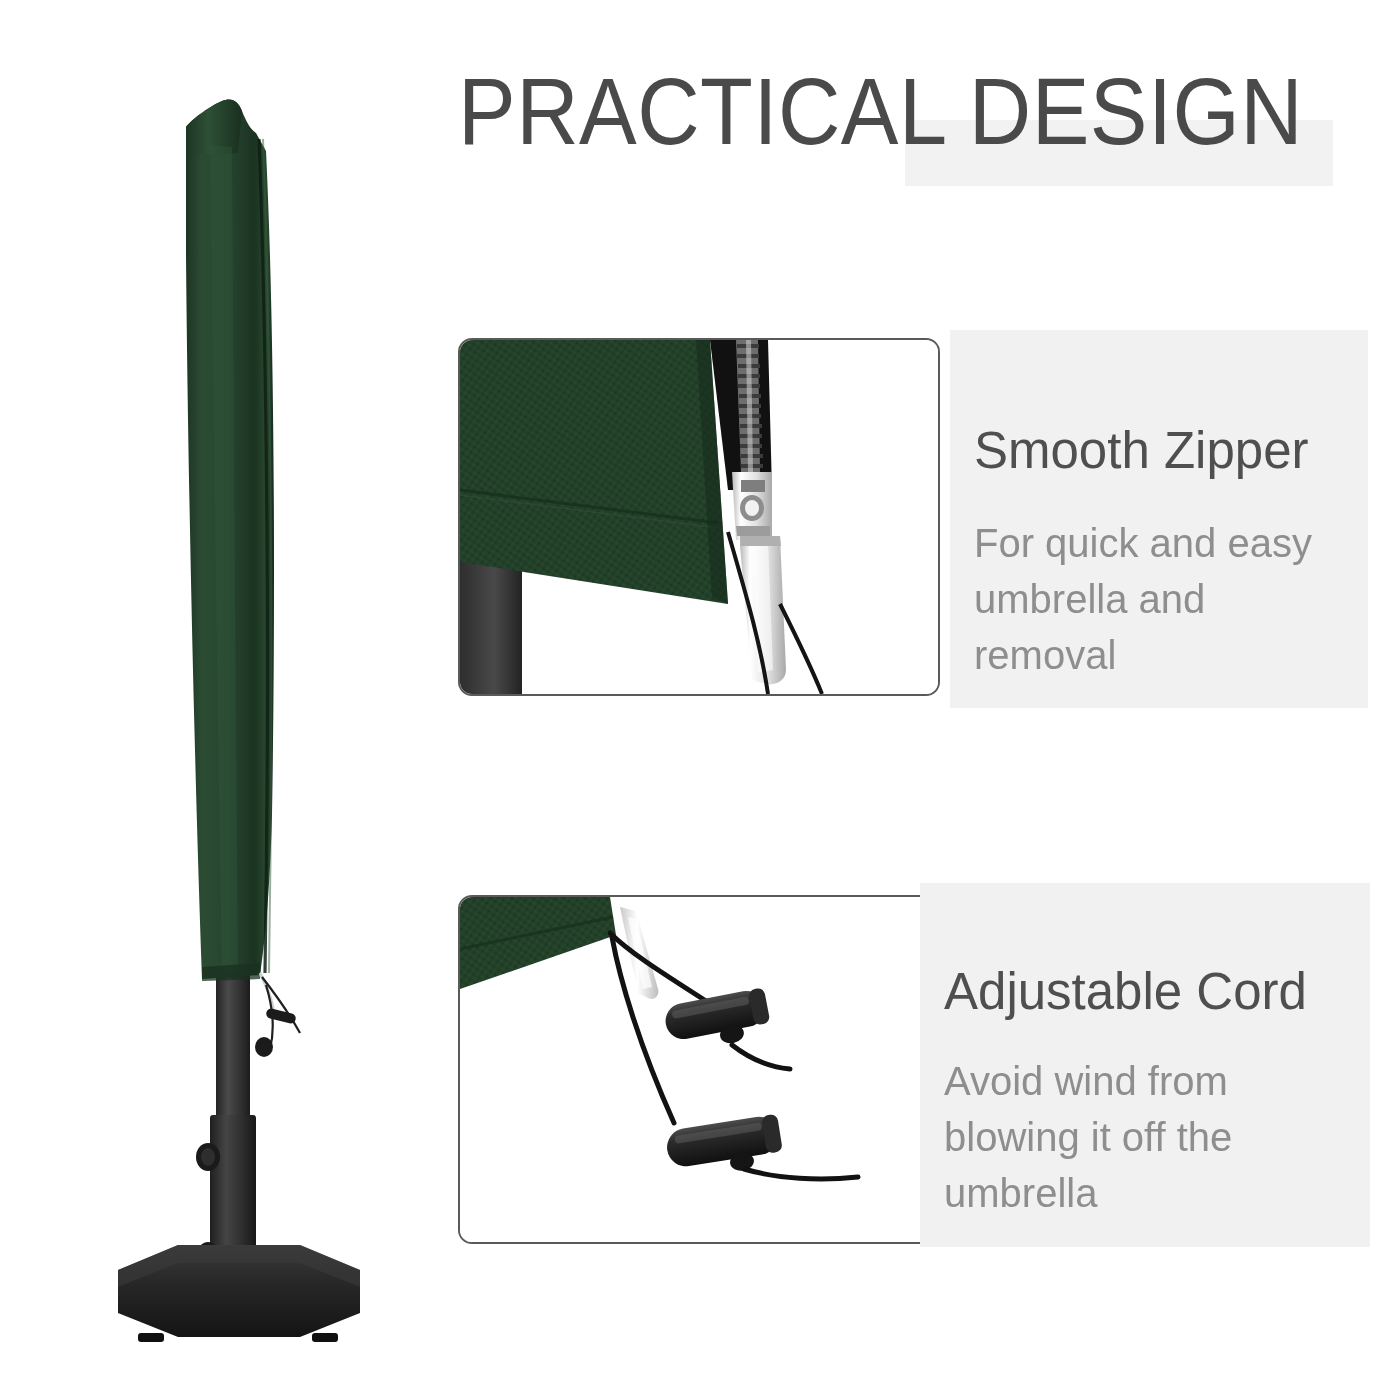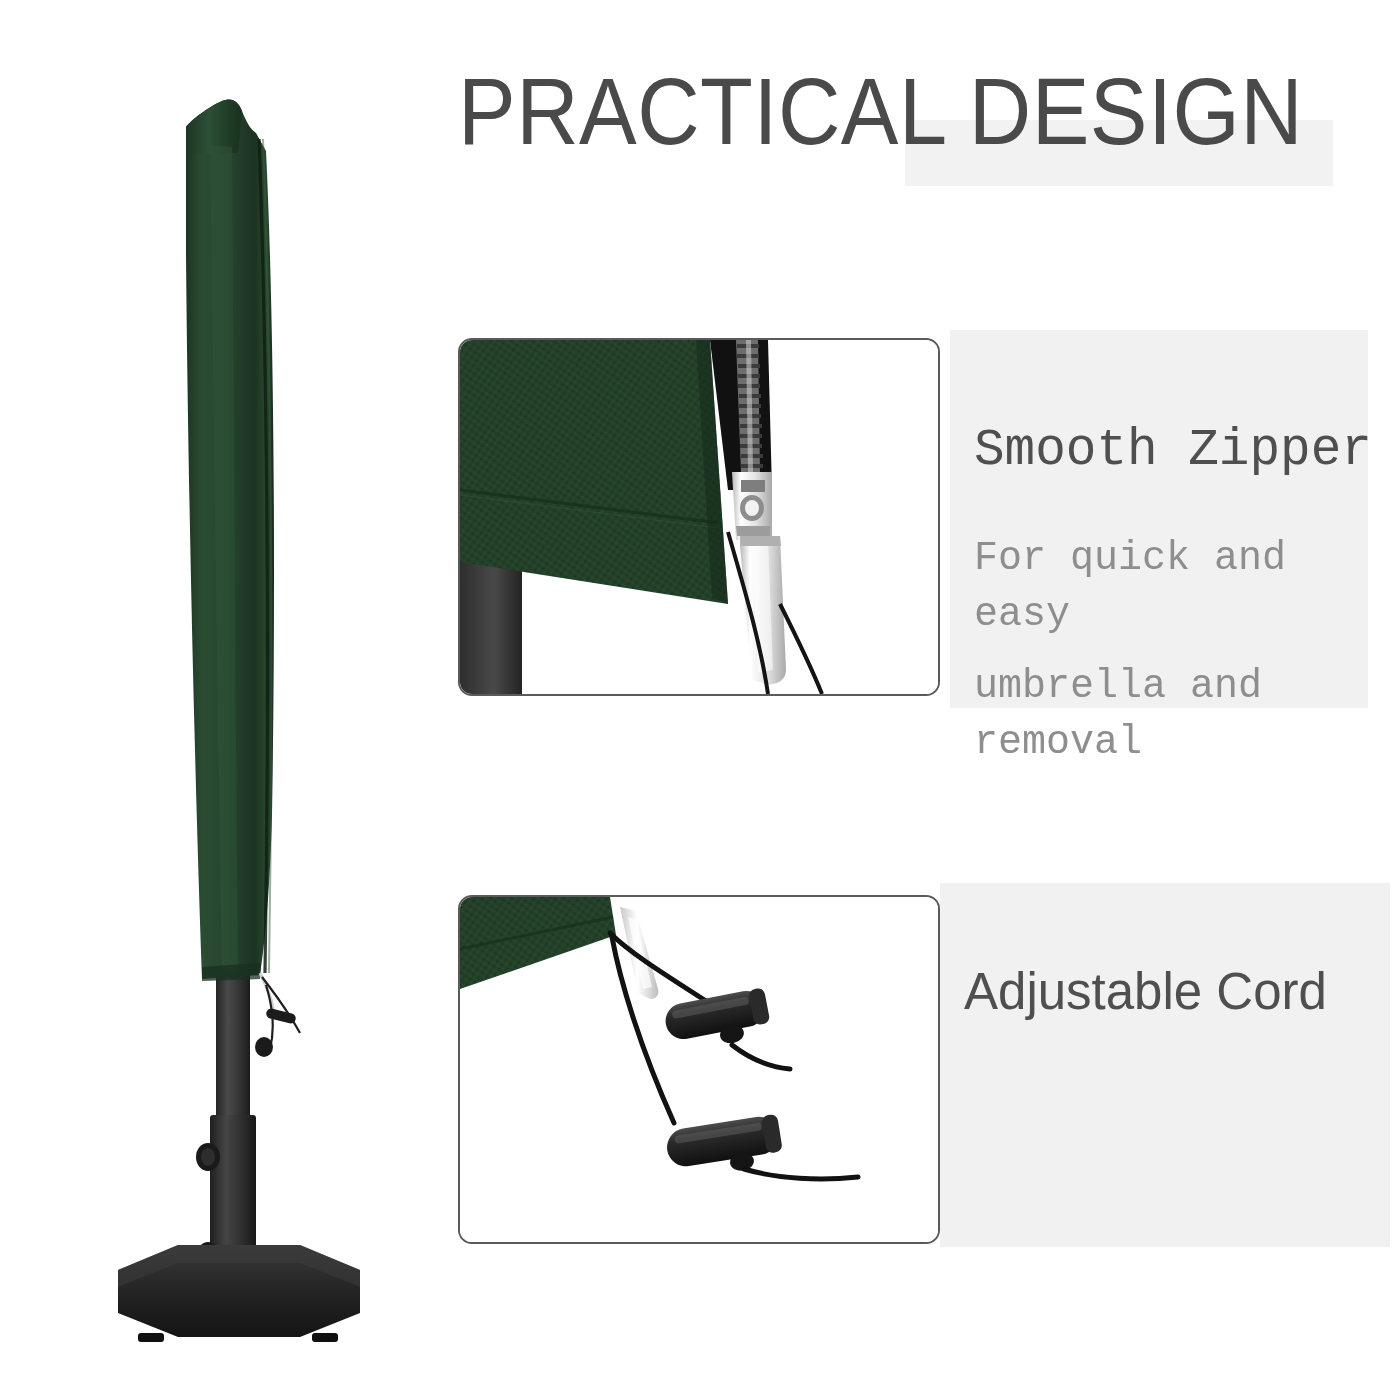--- a/index.html
+++ b/index.html
@@ -57,22 +57,22 @@
   }
   #photo-card-0 { left: 458px; top: 338px; width: 478px; height: 354px; }
   #photo-card-1 { left: 458px; top: 895px; width: 478px; height: 345px; }
 
   .text-panel {
     position: absolute;
     background: #f1f1f1;
     box-sizing: border-box;
     padding-left: 24px;
   }
-  #text-panel-0 { left: 950px; top: 330px; width: 418px; height: 378px; font-family: Liberation Mono, monospace; }
-  #text-panel-1 { left: 940px; top: 883px; width: 450px; height: 364px; }
+  #text-panel-0 { left: 950px; top: 330px; width: 418px; height: 378px; }
+  #text-panel-1 { left: 920px; top: 883px; width: 450px; height: 364px; }
 
   .feature-heading {
     position: absolute;
     left: 24px;
     font-size: 51px;
     line-height: 58px;
     color: #4f4f4f;
     font-weight: 400;
     white-space: nowrap;
   }
@@ -83,21 +83,21 @@
     position: absolute;
     left: 24px;
     right: 10px;
     font-size: 40px;
     line-height: 56px;
     color: #8e8e8e;
     font-weight: 300;
   }
   #feature-body-0 { top: 185px; }
   #feature-body-1 { top: 170px; }
-  .feature-body span { display: block; margin-top: 16px; }
+  .feature-body span { display: block; }
 
   
   .card-svg { display: block; width: 100%; height: 100%; }
   #hero-svg { display: block; width: 100%; height: 100%; }
 </style>
 </head>
 <body>
 
 <div id="title-gray-block"></div>
 <div id="page-title">PRACTICAL DESIGN</div>
@@ -325,13 +325,18 @@
       <rect x="215" y="230" width="88" height="8" rx="4" fill="#5c5c5c" opacity="0.55"></rect>
       <rect x="304" y="224" width="16" height="38" rx="7" fill="#2a2a2a"></rect>
       <ellipse cx="278" cy="266" rx="12" ry="9" fill="#151515"></ellipse>
     </g>
     <path d="M 284 272 C 318 282, 360 284, 398 280" fill="none" stroke="#121212" stroke-width="5" stroke-linecap="round"></path>
   </svg>
 </div>
 
 <div class="text-panel" id="text-panel-1">
   <div class="feature-heading" id="feature-heading-1">Adjustable Cord</div>
+  <div class="feature-body" id="feature-body-1">
+    <span>Avoid wind from</span>
+    <span>blowing it off the</span>
+    <span>umbrella</span>
+  </div>
 </div>
 
 </body></html>

